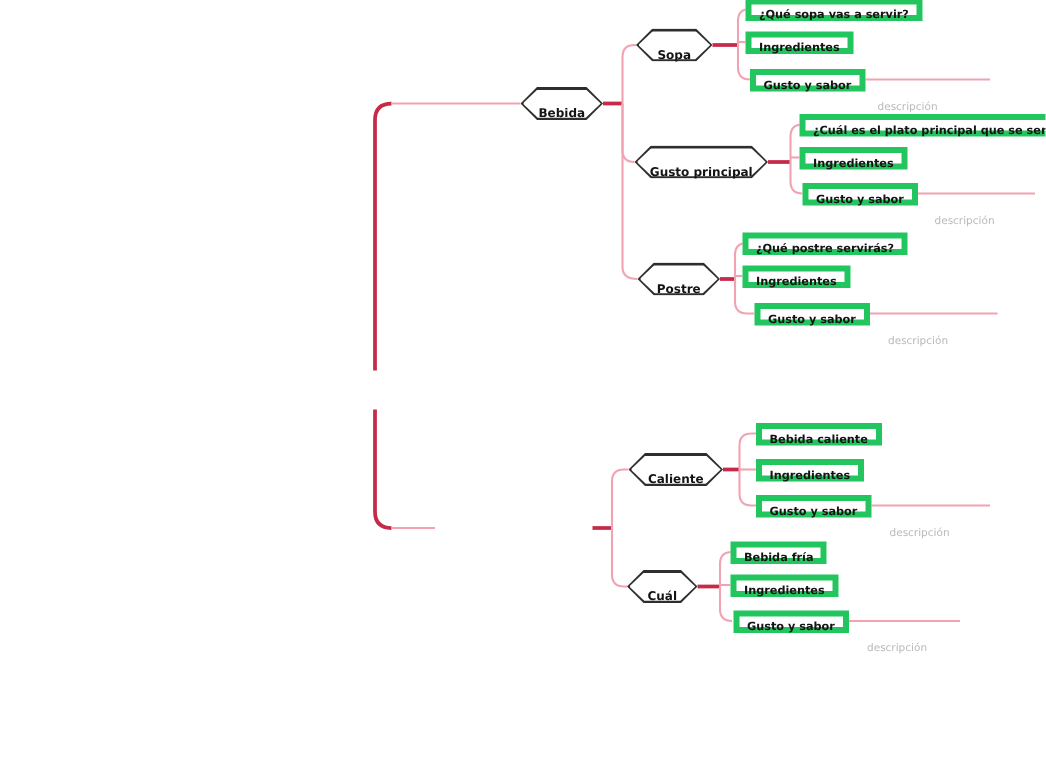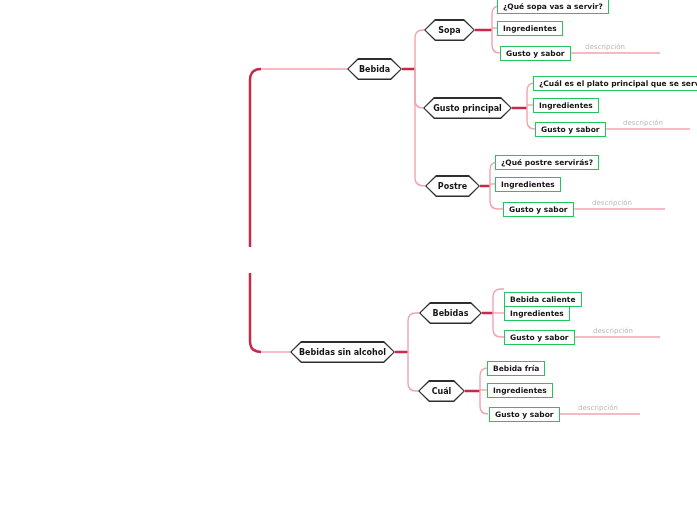--- a/index.html
+++ b/index.html
@@ -20,50 +20,51 @@
     display:flex;align-items:center;justify-content:center;
     background:#e9c8cd;
     border:2px solid #8e2439;
     color:#8e2439;
     font-weight:bold;font-size:10.5px;
     white-space:nowrap;
   }
 
   
   .hex{
-    display:flex;align-items:center;justify-content:center;
+    display:flex;align-items:flex-end;justify-content:center;
     font-weight:bold;font-size:8px;color:#141414;
     white-space:nowrap;
   }
   .hex::before{
     content:"";position:absolute;inset:0;background:#2e2e2e;
     clip-path:polygon(11px 0,calc(100% - 11px) 0,100% 50%,calc(100% - 11px) 100%,11px 100%,0 50%);
   }
   .hex::after{
     content:"";position:absolute;inset:1.5px;background:#ffffff;
     clip-path:polygon(10px 0,calc(100% - 10px) 0,100% 50%,calc(100% - 10px) 100%,10px 100%,0 50%);
   }
   .hex span{position:relative;z-index:1;}
 
   
   .box{
     background:#ffffff;
-    border:1px solid #22c55e;
+    border:4px solid #22c55e;
     color:#141414;
     font-weight:bold;font-size:7.5px;
     line-height:13px;height:15px;
     padding:0 5px;
     white-space:nowrap;
   }
 
   
   .desc{
     color:#b9b9b9;
     font-size:7px;
     white-space:nowrap;
+    margin-top:24px;
   }
 </style>
 </head>
 <body>
 
 <div id="stage">
 
   <svg class="connectors" width="697" height="520" viewBox="0 0 697 520">
     <g fill="none" stroke="#c62a49" stroke-width="2.5">
       <path d="M250,247 V80 Q250,69 261,69"></path>
@@ -106,23 +107,20 @@
       <path d="M565,209 H665"></path>
       <path d="M567,337 H660"></path>
       <path d="M552,414 H640"></path>
     </g>
   </svg>
 
 
   <div class="node hex" style="left:347px;top:58px;width:55px;height:22px;">
     <span>Bebida</span>
   </div>
-  <div class="node hex" style="left:290px;top:341px;width:105px;height:22px;">
-    <span>Bebidas sin alcohol</span>
-  </div>
 
   <div class="node hex" style="left:424px;top:19px;width:51px;height:22px;">
     <span>Sopa</span>
   </div>
   <div class="node hex" style="left:423px;top:97px;width:89px;height:22px;">
     <span>Gusto principal</span>
   </div>
   <div class="node hex" style="left:425px;top:175px;width:55px;height:22px;">
     <span>Postre</span>
   </div>
@@ -136,27 +134,27 @@
   <div class="node box" style="left:533px;top:98px;">Ingredientes</div>
   <div class="node box" style="left:535px;top:122px;">Gusto y sabor</div>
   <div class="node desc" style="left:623px;top:119px;">descripción</div>
 
   <div class="node box" style="left:495px;top:155px;">¿Qué postre servirás?</div>
   <div class="node box" style="left:495px;top:177px;">Ingredientes</div>
   <div class="node box" style="left:503px;top:202px;">Gusto y sabor</div>
   <div class="node desc" style="left:592px;top:199px;">descripción</div>
 
   <div class="node hex" style="left:419px;top:302px;width:63px;height:22px;">
-    <span>Bebidas</span>
+    <span>Caliente</span>
   </div>
   <div class="node hex" style="left:418px;top:380px;width:47px;height:22px;">
     <span>Cuál</span>
   </div>
 
-  <div class="node box" style="left:504px;top:292px;">Bebida caliente</div>
+  <div class="node box" style="left:504px;top:282px;">Bebida caliente</div>
   <div class="node box" style="left:504px;top:306px;">Ingredientes</div>
   <div class="node box" style="left:504px;top:330px;">Gusto y sabor</div>
   <div class="node desc" style="left:593px;top:327px;">descripción</div>
 
   <div class="node box" style="left:487px;top:361px;">Bebida fría</div>
   <div class="node box" style="left:487px;top:383px;">Ingredientes</div>
   <div class="node box" style="left:489px;top:407px;">Gusto y sabor</div>
   <div class="node desc" style="left:578px;top:404px;">descripción</div>
 
 </div>

